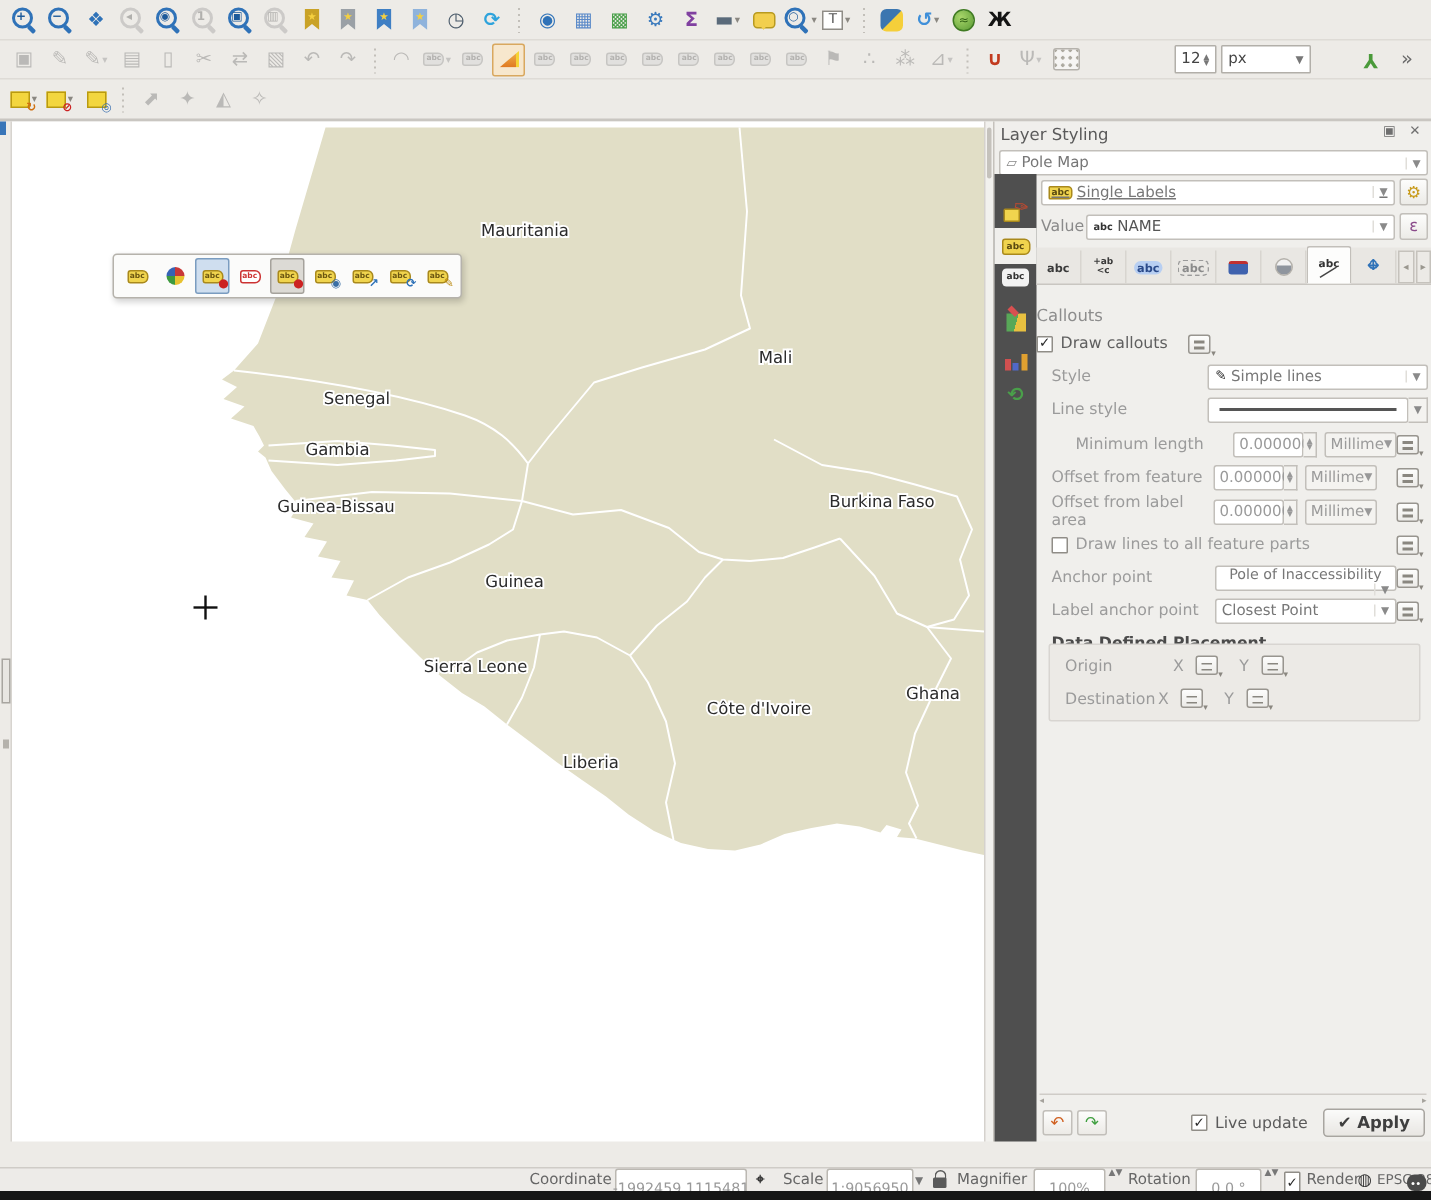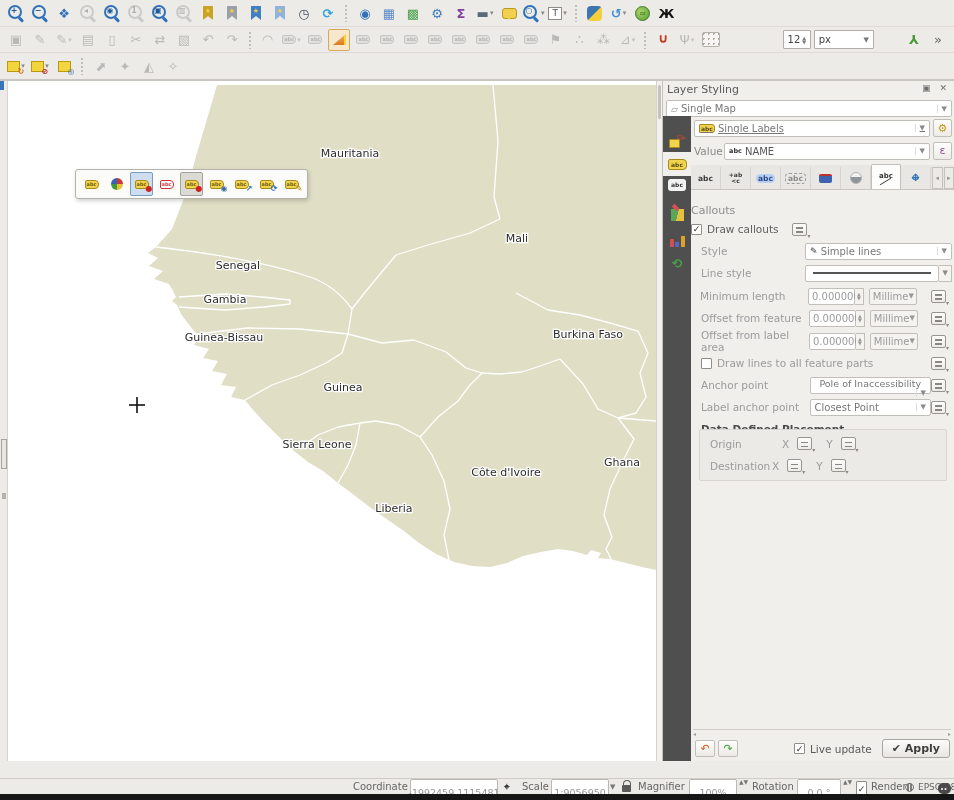--- a/index.html
+++ b/index.html
@@ -490,21 +490,21 @@
       </div>
 
     <div id="panel">
       <div class="phead">Layer Styling</div>
       <div class="phicons">
         <span>▣</span>
         <span>✕</span>
       </div>
       <div id="layercombo" class="pcombo">
         <span class="miniabc" style="font-size:9px;color:#888;">▱</span>
-        <span>Single Map</span>
+        <span>Pole Map</span>
         <span class="arrow">▼</span>
       </div>
       <div id="strip">
           <div class="stab" style="top: 13px;">
             <div class="brushI"></div>
           </div>
           <div class="stab sel" style="top: 36px;">
             <div class="tagabc">abc</div>
           </div>
           <div class="stab" style="top: 57px;">
@@ -596,21 +596,21 @@
       </div>
       <div class="prow" style="top:182px;">
         <span class="plabel" style="width:108px;margin-left:10px;">Line style</span>
         <div class="pcombo" style="width:139px;">
             <span class="linepreview"></span>
           </div>
         <div class="splitarr">▼</div>
       </div>
       <div id="spinrows">
           <div class="prow" style="top: 205px;">
-            <span class="plabel" style="width: 108px; margin-left: 9px;">Minimum length</span>
+            <span class="plabel" style="width: 108px; margin-left: 26px;">Minimum length</span>
             <div class="pspin">0.000000</div>
             <div class="spcol">▲<br>▼</div>
             <div class="unitcombo">
               <span>Millime</span>
               <span class="arrow">▼</span>
             </div>
             <span class="ddi"></span>
           </div>
           <div class="prow" style="top: 227px;">
             <span class="plabel" style="width: 108px; margin-left: 10px;">Offset from feature</span>

